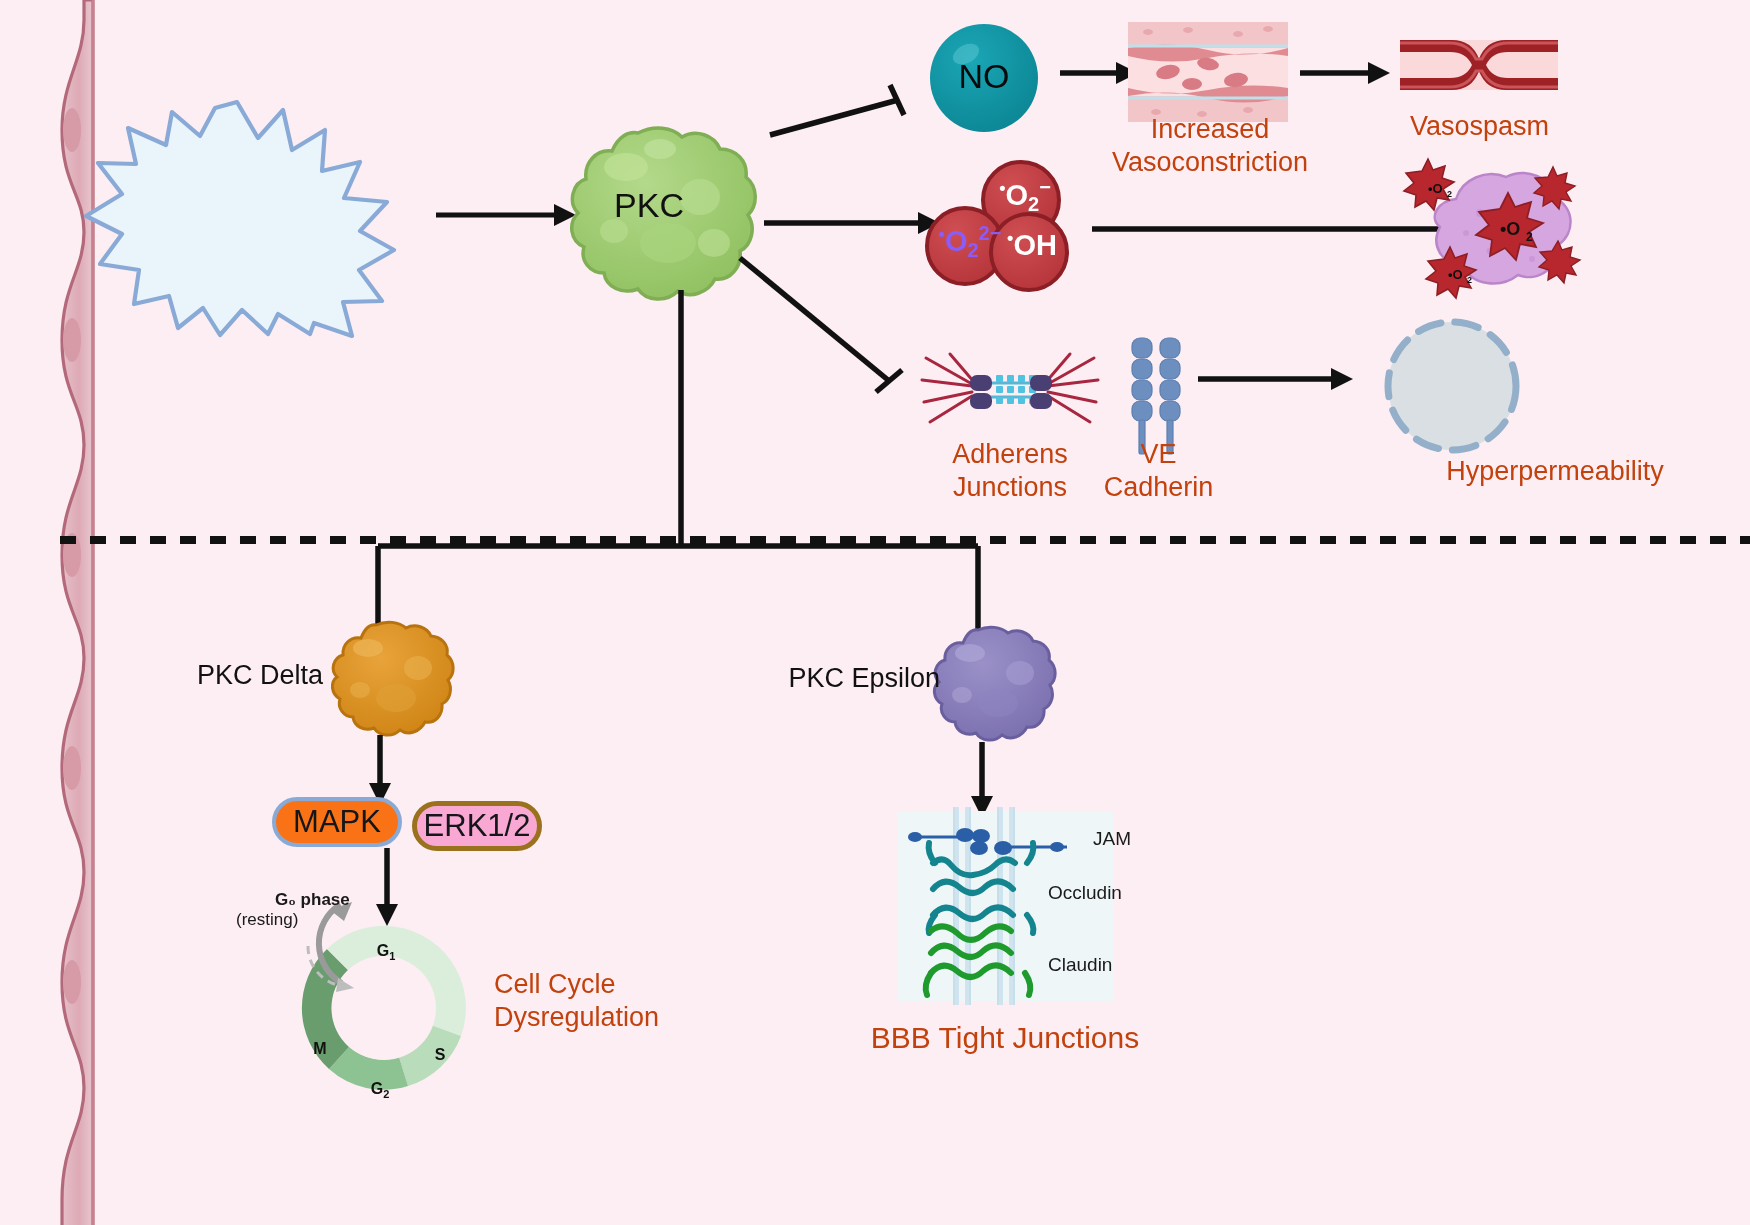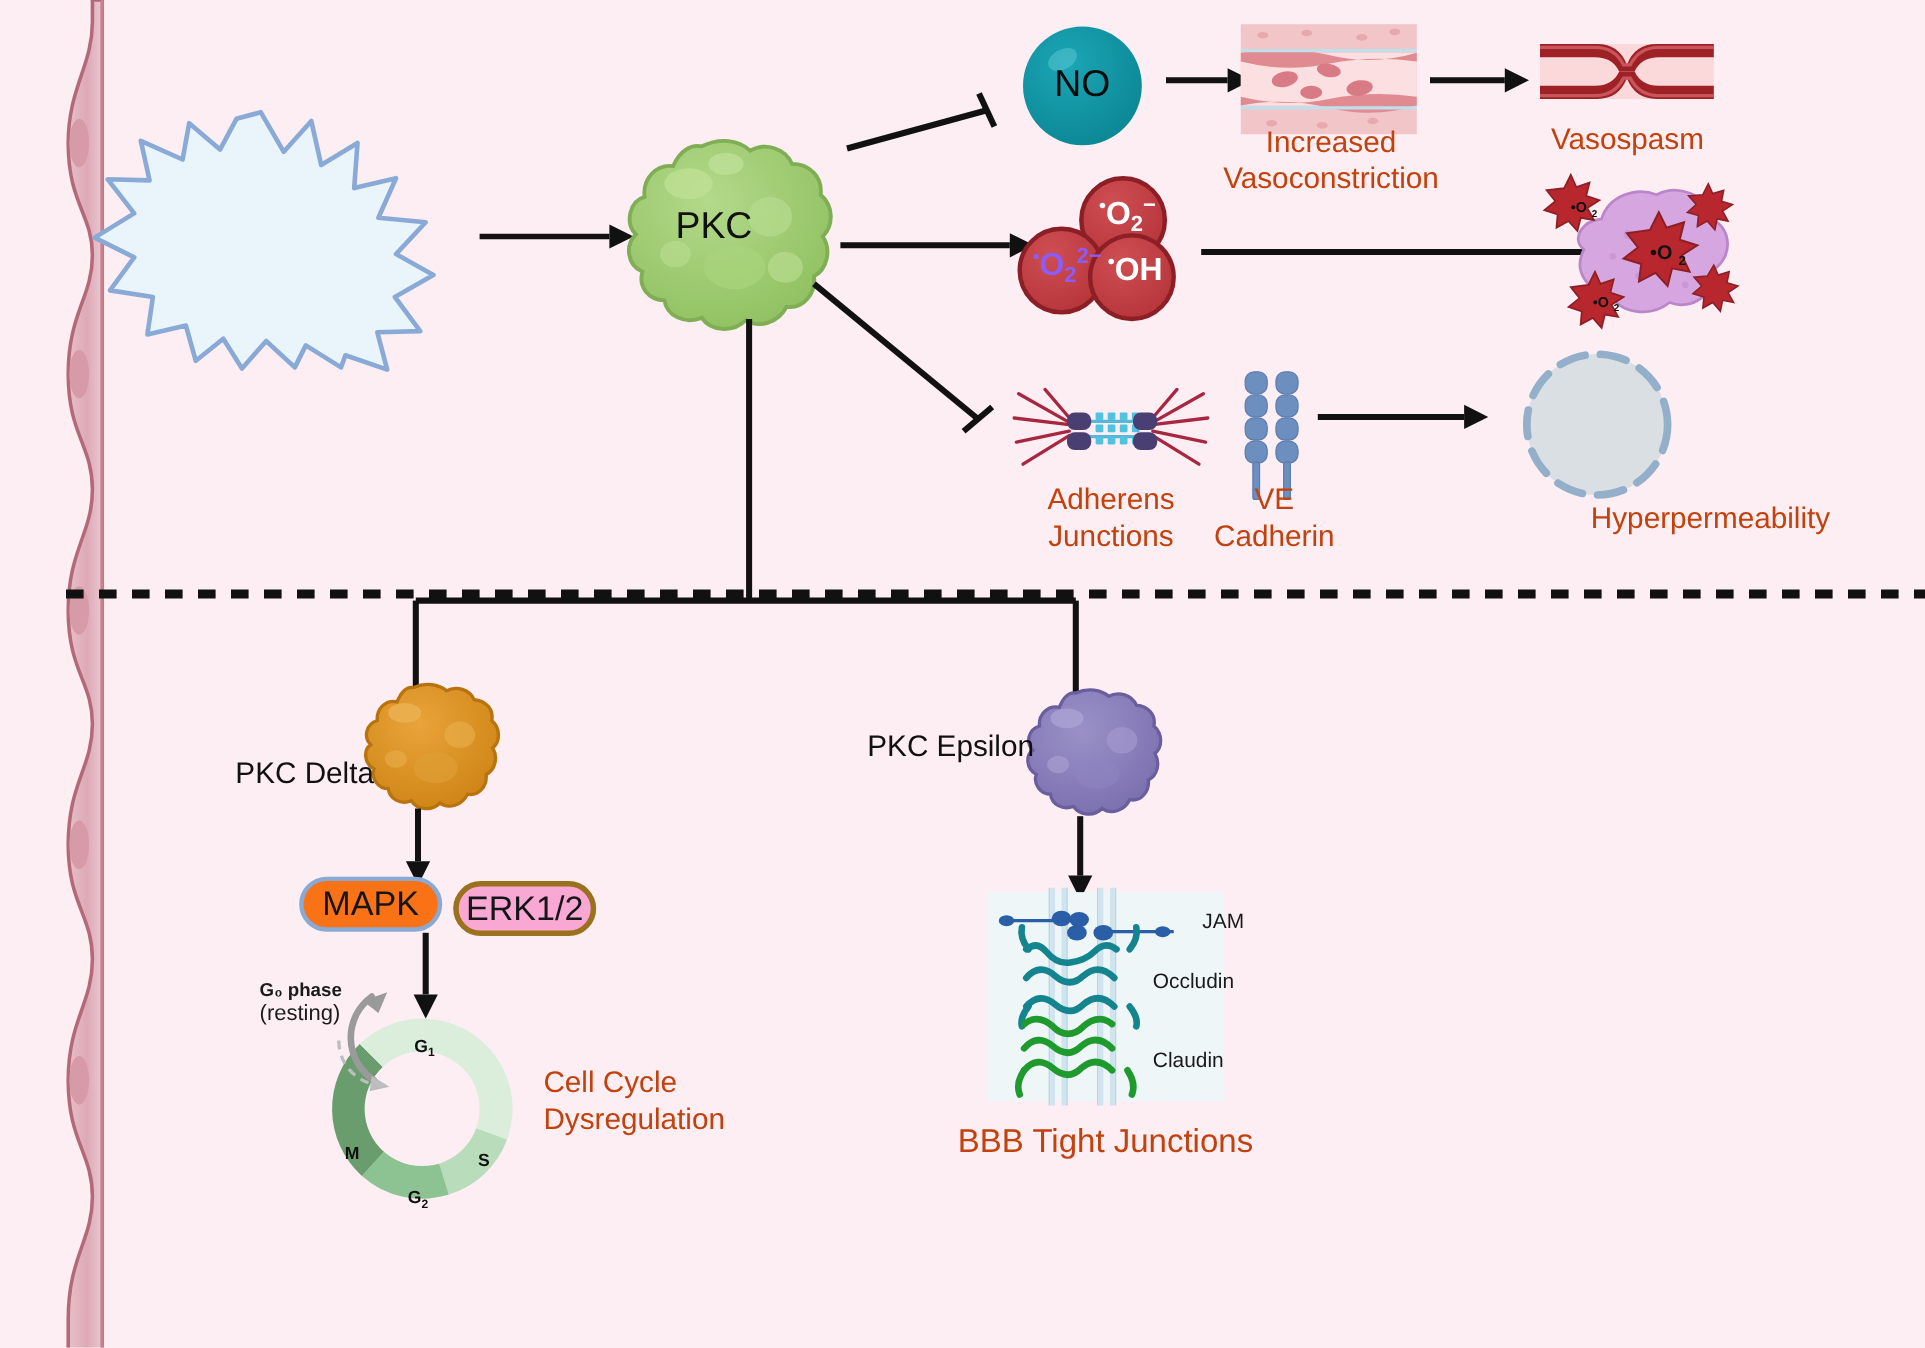--- a/index.html
+++ b/index.html
@@ -302,21 +302,21 @@
     <path d="M46,5 C57,0 69,2 76,8 C85,3 97,7 101,16 C112,17 119,25 117,35
              C125,42 125,54 118,60 C123,69 120,80 112,84 C113,95 105,104 95,102
              C90,112 78,116 70,110 C62,118 49,116 44,108 C34,112 24,106 23,97
              C14,97 7,88 10,79 C1,74 0,62 7,57 C0,50 3,38 13,35
              C12,25 20,16 31,18 C35,8 40,4 46,5 Z" fill="url(#deltag)" stroke="#b8720e" stroke-width="3"></path>
     <ellipse cx="38" cy="28" rx="15" ry="9" fill="#edb557" opacity=".7"></ellipse>
     <ellipse cx="88" cy="48" rx="14" ry="12" fill="#eab14f" opacity=".6"></ellipse>
     <ellipse cx="66" cy="78" rx="20" ry="14" fill="#e0a035" opacity=".6"></ellipse>
     <ellipse cx="30" cy="70" rx="10" ry="8" fill="#eab14f" opacity=".55"></ellipse>
   </svg>
-  <div class="abs" style="left:180px;top:660px;width:160px;text-align:right;font-size:27px;color:#111;margin-top:28px;">PKC Delta</div>
+  <div class="abs" style="left:180px;top:660px;width:160px;text-align:center;font-size:27px;color:#111;">PKC Delta</div>
 
   <svg class="abs" style="left:365px;top:735px;width:30px;height:70px" viewBox="0 0 30 70">
     <line x1="15" y1="0" x2="15" y2="48" stroke="#111" stroke-width="5.5"></line>
     <polygon points="4,48 26,48 15,70" fill="#111"></polygon>
   </svg>
 
   <div class="abs pill" style="left:272px;top:797px;width:130px;height:50px;background:#f97316;border:4px solid #89aad6;">
     <span>MAPK</span>
   </div>
 
@@ -349,24 +349,24 @@
     <text x="36" y="146" class="nodeText" font-size="16" font-weight="bold" text-anchor="middle">M</text>
   </svg>
 
   <svg class="abs" style="left:280px;top:890px;width:110px;height:110px" viewBox="0 0 110 110">
     <path d="M60,92 A46,46 0 0 1 58,16" fill="none" stroke="#9a9a9a" stroke-width="6" stroke-linecap="round"></path>
     <polygon points="50,20 72,12 64,31" fill="#9a9a9a"></polygon>
     <path d="M28,56 A40,40 0 0 0 62,96" fill="none" stroke="#bdbdbd" stroke-width="3" stroke-dasharray="8 6"></path>
     <polygon points="58,88 74,98 56,102" fill="#bdbdbd"></polygon>
   </svg>
   <div class="abs" style="left:236px;top:890px;width:130px;text-align:left;">
-    <div class="tinybold" style="font-size:17px;">
+    <div class="tinybold" style="font-size:17px;margin-left:39px;">
       <span>G₀ phase</span>
     </div>
-    <div style="font-size:20px;color:#1a1a1a;font-weight:normal;">(resting)</div>
+    <div style="font-size:17px;color:#1a1a1a;font-weight:normal;">(resting)</div>
   </div>
 
   <div class="abs lbl" style="left:494px;top:968px;width:280px;">Cell Cycle
 Dysregulation</div>
 
   <svg class="abs" style="left:932px;top:625px;width:125px;height:120px" viewBox="0 0 125 120">
     <defs>
       <radialGradient id="epsg" cx="40%" cy="32%" r="75%">
         <stop offset="0%" stop-color="#9b91c8"></stop>
         <stop offset="100%" stop-color="#7a6fae"></stop>

